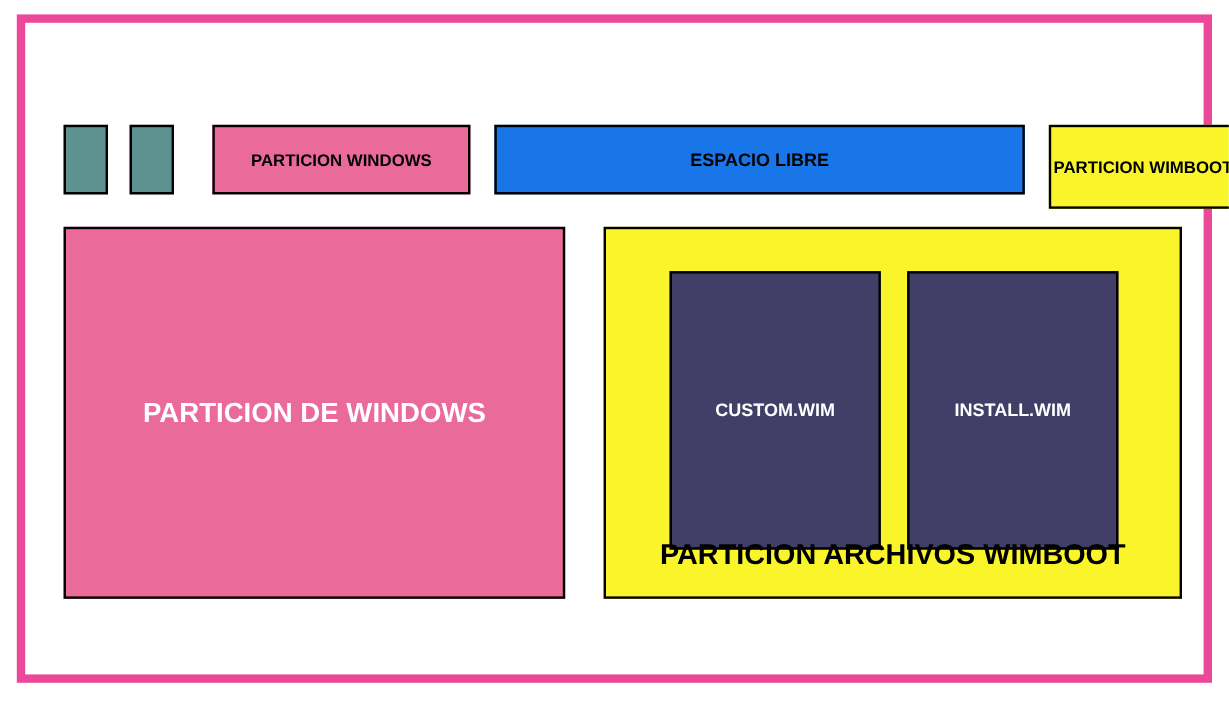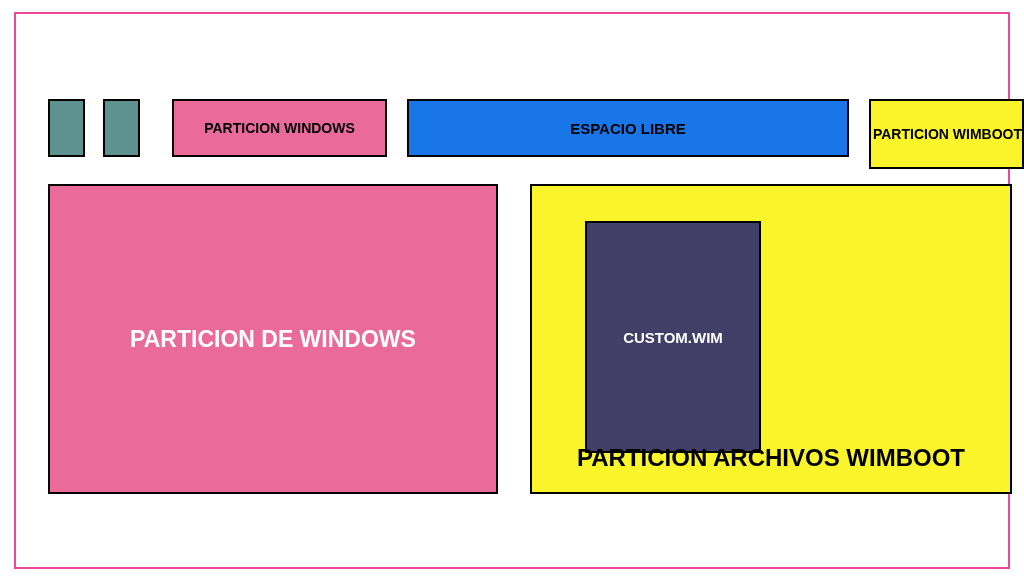--- a/index.html
+++ b/index.html
@@ -15,21 +15,21 @@
       height: 585px;
       position: relative;
     }
     
     .outer-frame {
       position: absolute;
       top: 12px;
       left: 14px;
       width: 996px;
       height: 557px;
-      border: 2px solid #ec4899;
+      border: 7px solid #ec4899;
       background: #ffffff;
     }
     
     .top-row {
       position: absolute;
       top: 85px;
       left: 32px;
       display: flex;
       align-items: stretch;
       gap: 0;
@@ -90,21 +90,21 @@
     
     .bottom-row {
       position: absolute;
       top: 170px;
       left: 32px;
       display: flex;
       gap: 32px;
     }
     
     .partition-windows-large {
-      width: 450px;
+      width: 418px;
       height: 310px;
       background: #ea6b9a;
       border: 2px solid #000;
       display: flex;
       align-items: center;
       justify-content: center;
       font-size: 23px;
       font-weight: bold;
       color: #ffffff;
       text-align: center;
@@ -171,18 +171,21 @@
 
   <div class="bottom-row">
     <div class="partition-windows-large">
       <span>PARTICION DE WINDOWS</span>
     </div>
     <div class="partition-wimboot-large">
       <div class="wim-files">
         <div class="wim-box">
           <span>CUSTOM.WIM</span>
         </div>
+        <div class="wim-box">
+          <span>INSTALL.WIM</span>
+        </div>
       </div>
       <div class="wimboot-bottom-label">PARTICION ARCHIVOS WIMBOOT</div>
     </div>
   </div>
 
 </div>
 
 </body></html>

